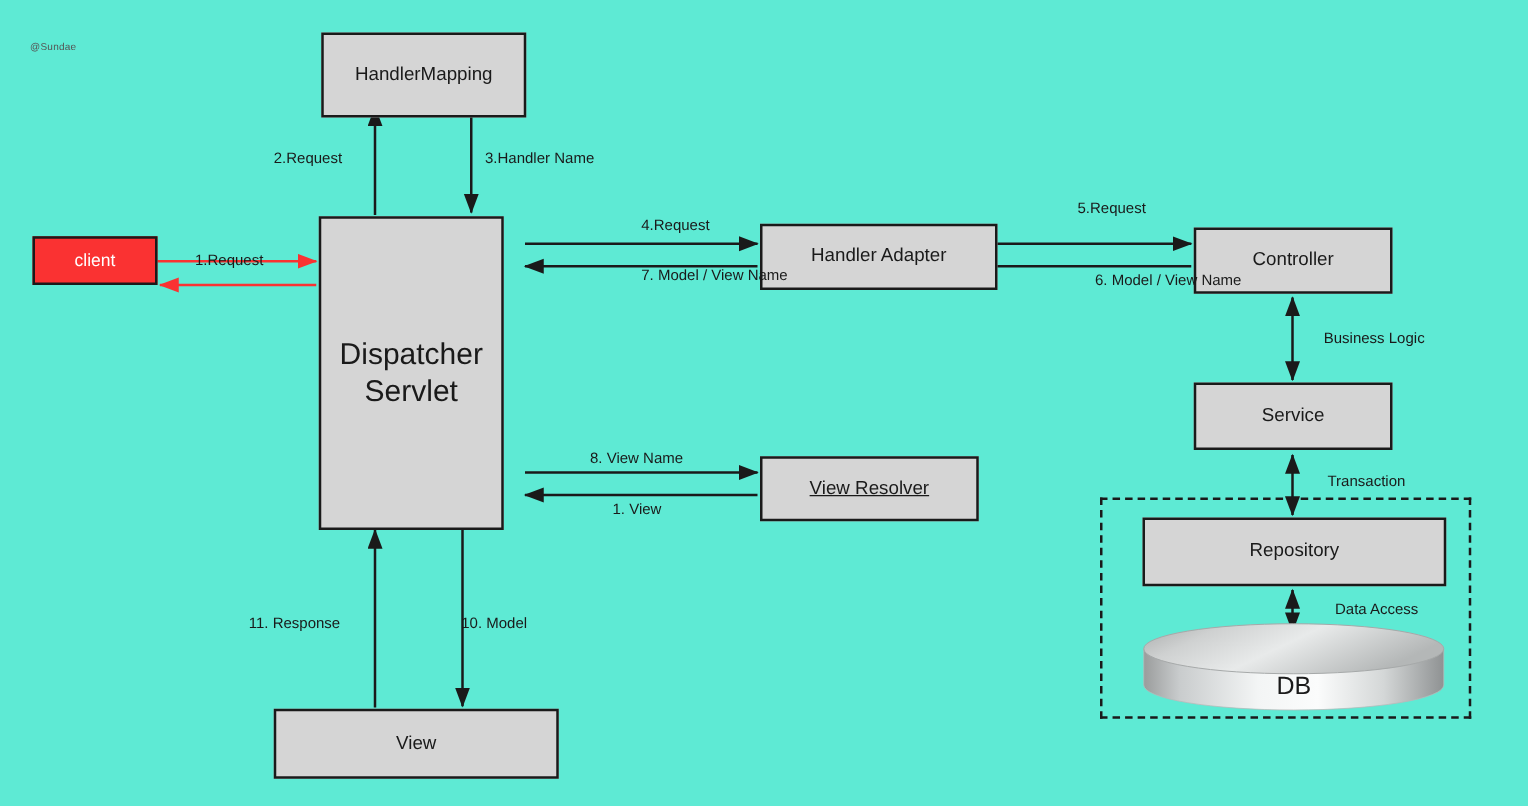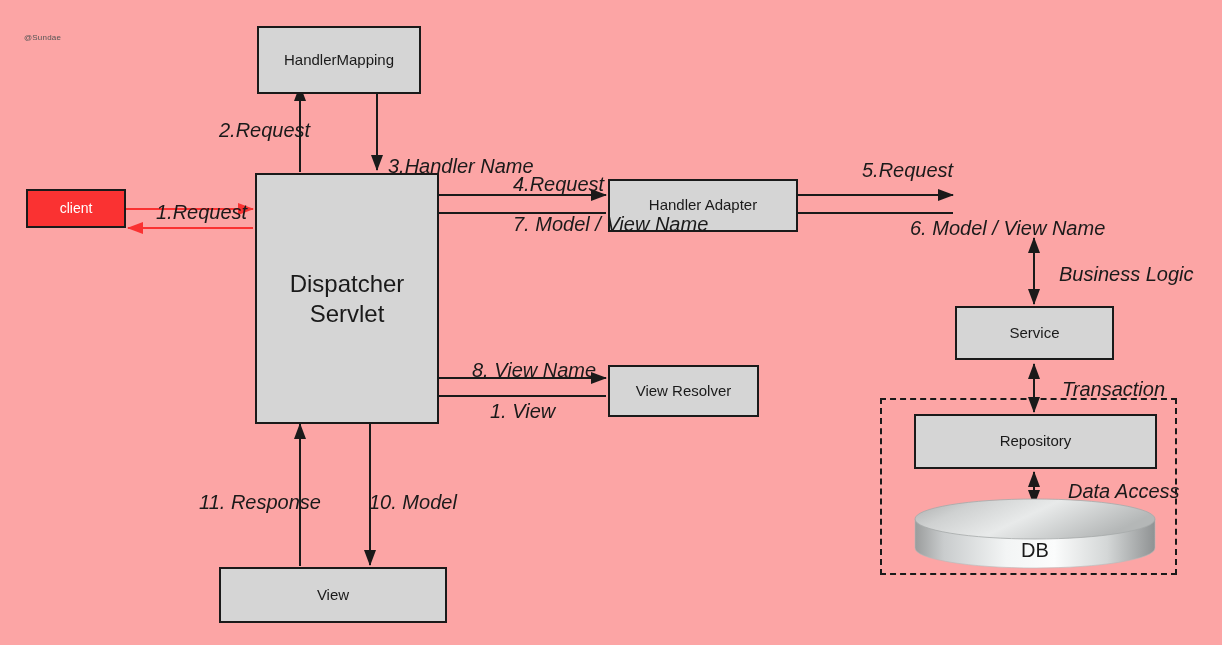--- a/index.html
+++ b/index.html
@@ -8,21 +8,21 @@
     background: #ffffff;
   }
   body {
     font-family: "Liberation Sans", sans-serif;
     color: #1a1a1a;
   }
   #canvas {
     position: relative;
     width: 1222px;
     height: 645px;
-    background: #fca5a5;
+    background: #5eead4;
     overflow: hidden;
   }
   .watermark {
     position: absolute;
     left: 24px;
     top: 33px;
     font-size: 8px;
     color: #555555;
     letter-spacing: 0.2px;
   }
@@ -42,24 +42,23 @@
   .node.client {
     background: #fa3232;
     color: #ffffff;
     font-size: 14px;
   }
   .node.big {
     font-size: 24px;
   }
   .label {
     position: absolute;
-    font-size: 20px;
+    font-size: 12px;
     color: #1a1a1a;
     white-space: nowrap;
-    font-style: italic;
   }
   .dashed-region {
     position: absolute;
     box-sizing: border-box;
     border: 2px dashed #1a1a1a;
     background: transparent;
   }
   .db-label {
     position: absolute;
     font-size: 20px;
@@ -147,60 +146,63 @@
   </svg>
 
   <div class="node" style="left:257px; top:26px; width:164px; height:68px;">
     <span>HandlerMapping</span>
   </div>
 
   <div class="node client" style="left:26px; top:189px; width:100px; height:39px;">
     <span>client</span>
   </div>
 
-  <div class="node big" style="left:255px; top:173px; width:184px; height:251px; flex-direction:column;">
+  <div class="node big" style="left:255px; top:173px; width:148px; height:251px; flex-direction:column;">
     <span>Dispatcher</span>
     <span>Servlet</span>
   </div>
 
   <div class="node" style="left:608px; top:179px; width:190px; height:53px;">
     <span>Handler Adapter</span>
   </div>
 
-
-  <div class="node" style="left:608px; top:365px; width:151px; height:52px;">
+  <div class="node" style="left:955px; top:182px; width:159px; height:53px;">
+    <span>Controller</span>
+  </div>
+
+  <div class="node" style="left:608px; top:365px; width:175px; height:52px;text-decoration:underline;">
     <span>View Resolver</span>
   </div>
 
   <div class="node" style="left:955px; top:306px; width:159px; height:54px;justify-content:center;">
     <span>Service</span>
   </div>
 
   <div class="dashed-region" style="left:880px; top:398px; width:297px; height:177px;"></div>
 
   <div class="node" style="left:914px; top:414px; width:243px; height:55px;">
     <span>Repository</span>
   </div>
 
   <div class="db-label" style="left:1035px; top:550px;">DB</div>
 
   <div class="node" style="left:219px; top:567px; width:228px; height:56px;">
     <span>View</span>
   </div>
 
   <div class="label" style="left:219px; top:119px;">2.Request</div>
-  <div class="label" style="left:388px; top:119px;margin-top:36px;">3.Handler Name</div>
+  <div class="label" style="left:388px; top:119px;">3.Handler Name</div>
 
   <div class="label" style="left:156px; top:201px;">1.Request</div>
 
   <div class="label" style="left:513px; top:173px;">4.Request</div>
   <div class="label" style="left:513px; top:213px;">7. Model / View Name</div>
 
   <div class="label" style="left:862px; top:159px;">5.Request</div>
-  <div class="label" style="left:910px; top:217px;">6. Model / View Name</div>
+  <div class="label" style="left:876px; top:217px;">6. Model / View Name</div>
 
   <div class="label" style="left:1059px; top:263px;">Business Logic</div>
 
   <div class="label" style="left:1062px; top:378px;">Transaction</div>
 
   <div class="label" style="left:1068px; top:480px;">Data Access</div>
 
   <div class="label" style="left:472px; top:359px;">8. View Name</div>
   <div class="label" style="left:490px; top:400px;">1. View</div>
 

